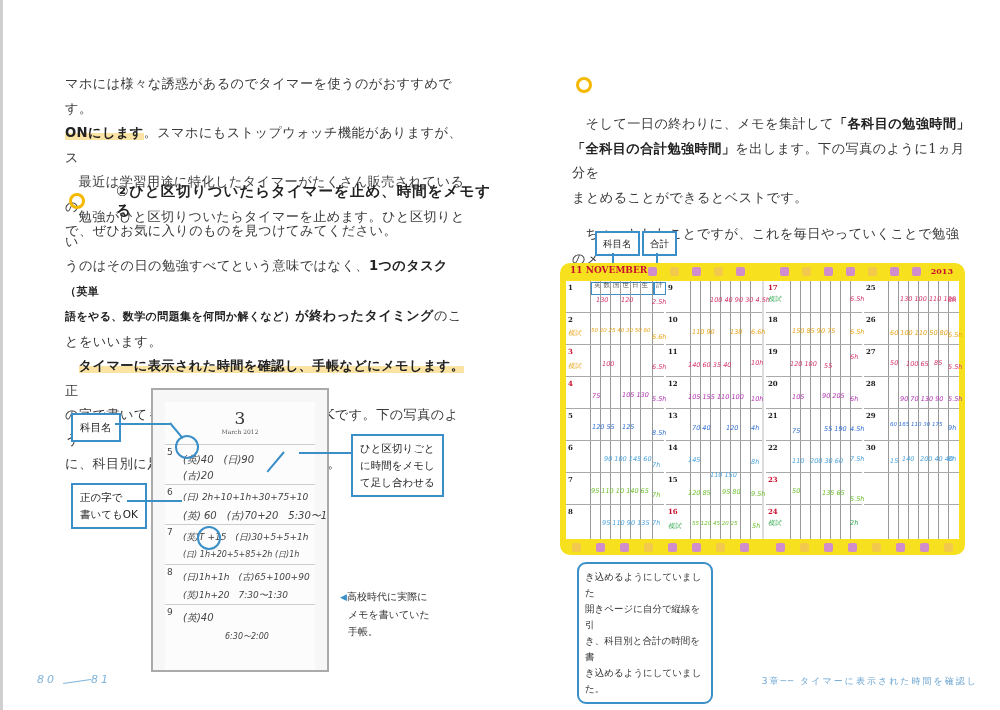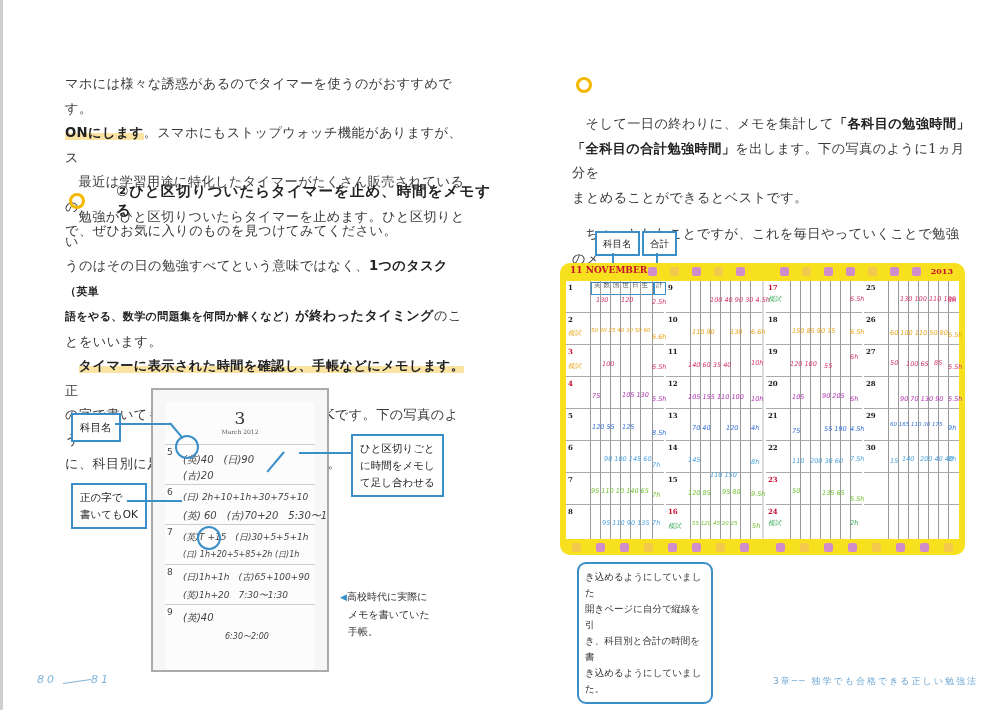--- a/index.html
+++ b/index.html
@@ -145,21 +145,21 @@
     <div style="height:12px;"></div>
     <div>　ちょっとしたことですが、これを毎日やっていくことで勉強のメ</div>
     <div>リハリが生まれ、モチベーションも高めていくことができますよ。</div>
   </div>
 
   <div class="label-box" style="left:95px; top:231px; padding:2px 6px; font-size:9.5px;">科目名</div>
   <div class="line" style="left:112px; top:253px; width:2px; height:32px;"></div>
   <div class="label-box" style="left:142px; top:231px; padding:2px 6px; font-size:9.5px;">合計</div>
   <div class="line" style="left:156px; top:253px; width:2px; height:32px;"></div>
 
-  <span class="running">3章── 独学でも合格できる正しい勉強法</span>
+  <span class="running">3章── タイマーに表示された時間を確認し</span>
 </div>
 
 <div class="cal">
   <span class="cal-title">11 NOVEMBER</span>
   <span class="cal-year">2013</span>
 
   <div class="sq" style="left:82px; top:-14px;"></div>
   <div class="sq star" style="left:104px; top:-14px;"></div>
   <div class="sq" style="left:126px; top:-14px;"></div>
   <div class="sq star" style="left:148px; top:-14px;"></div>

